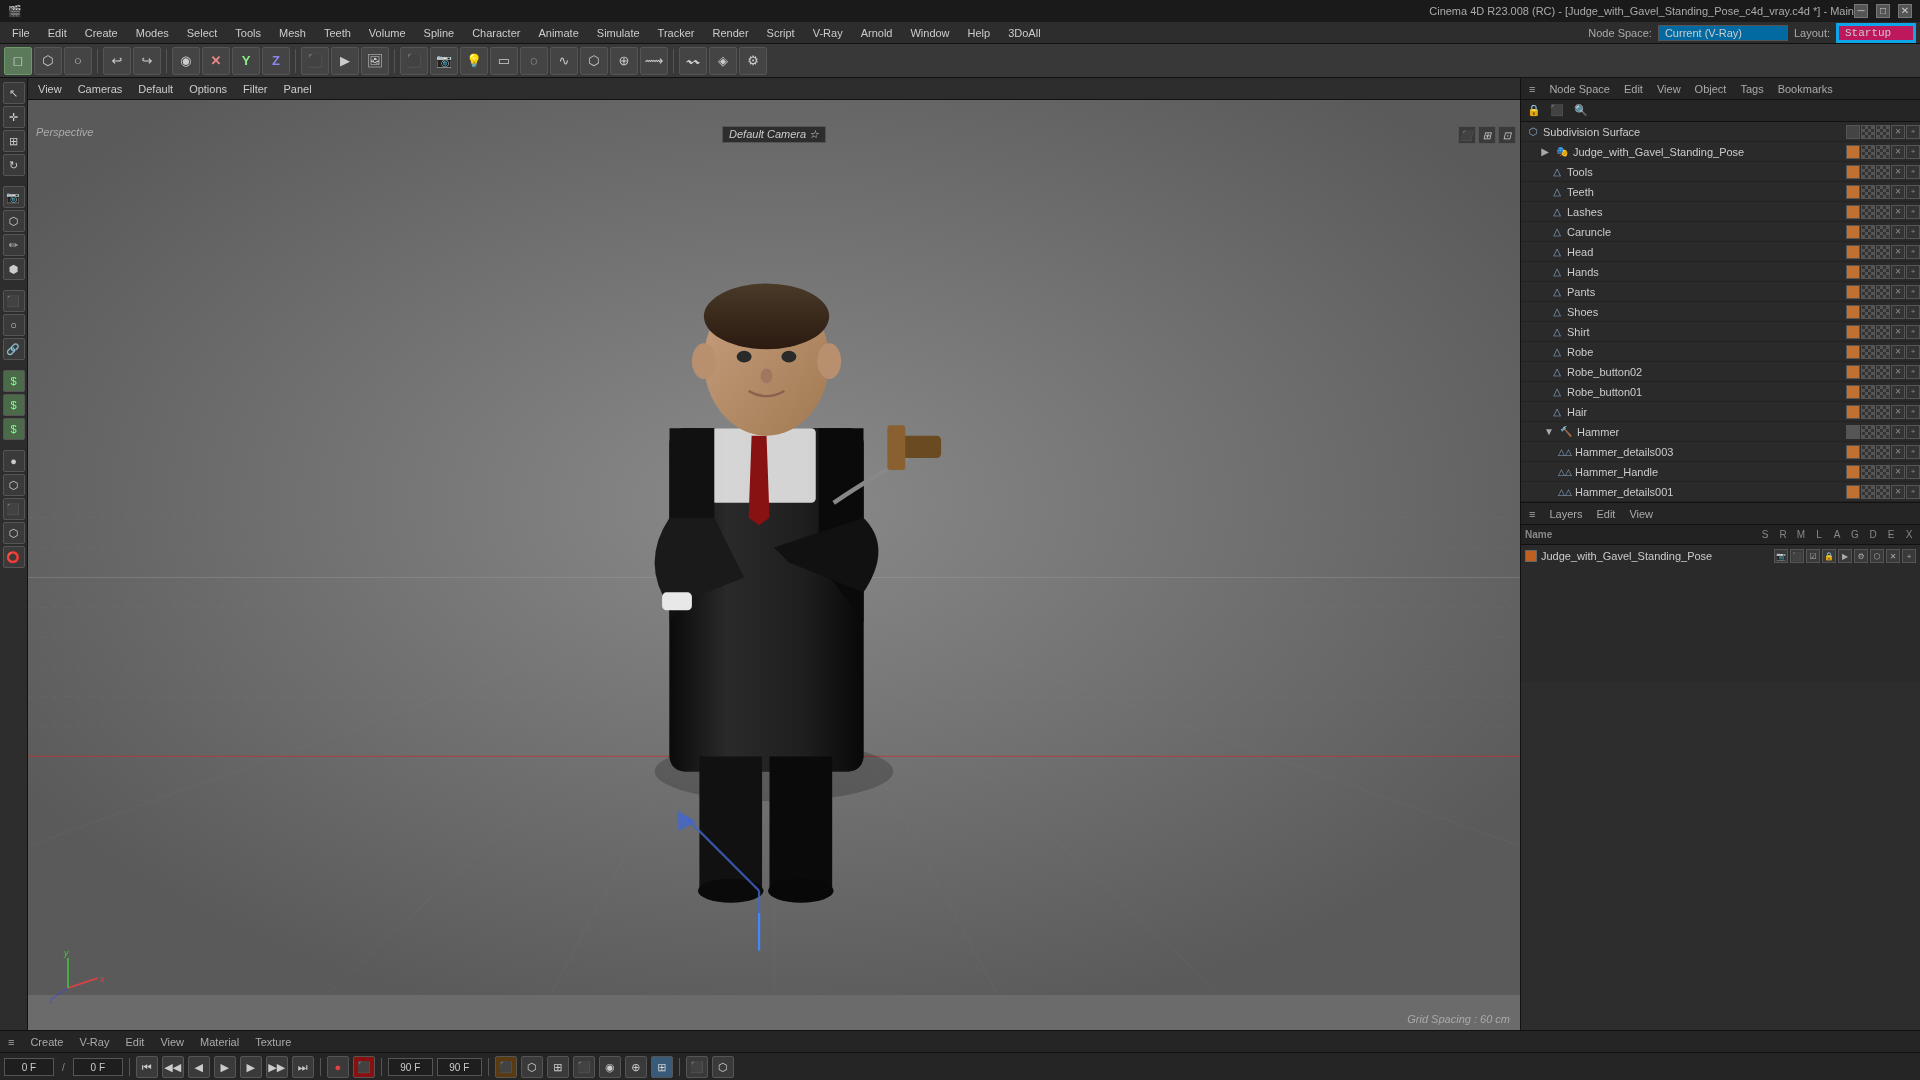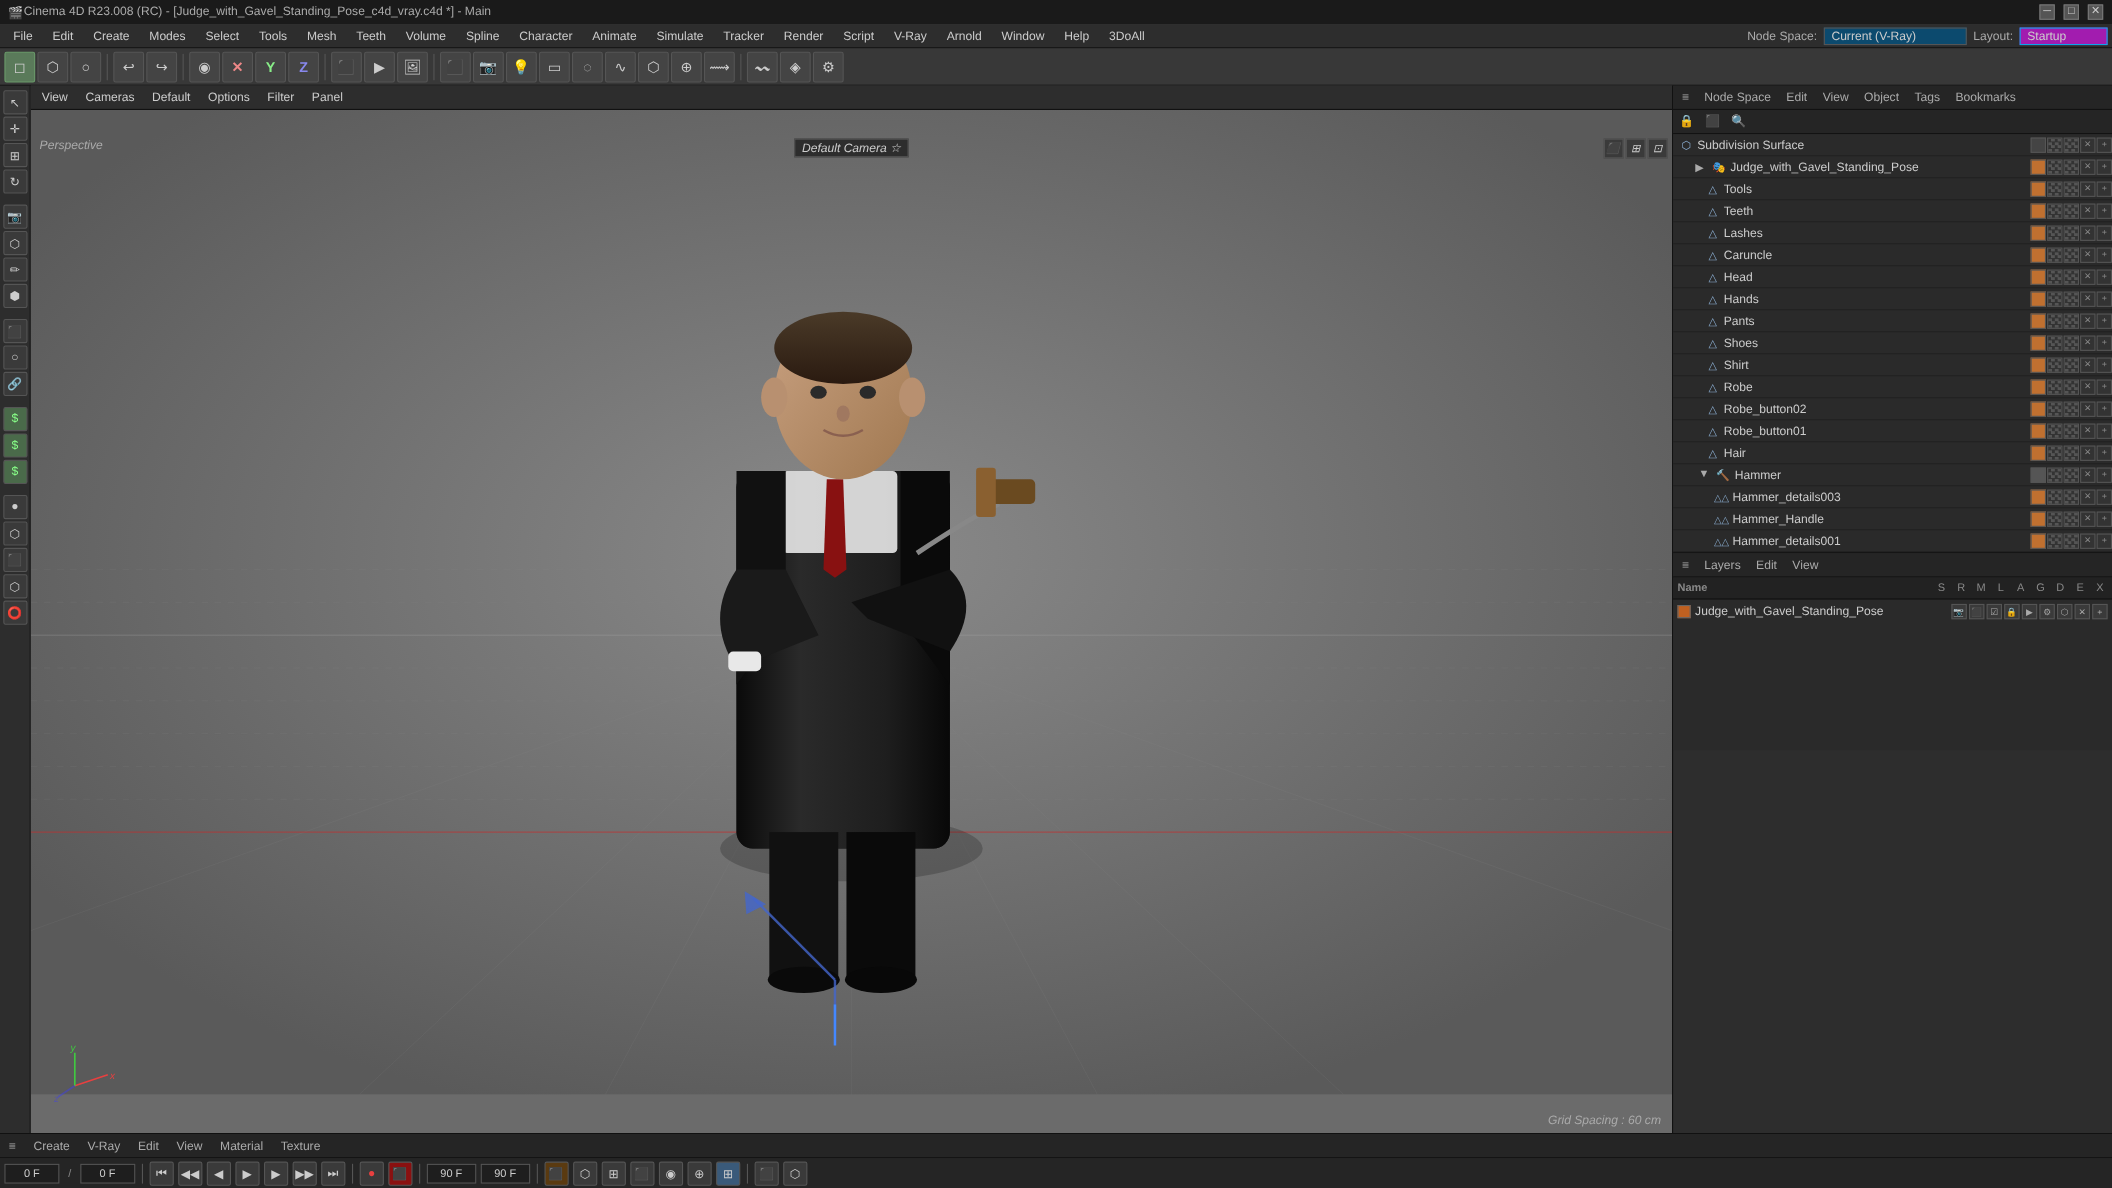--- a/index.html
+++ b/index.html
@@ -3,35 +3,35 @@
   <meta charset="utf-8">
   <style>
     * { margin: 0; padding: 0; box-sizing: border-box; }
     body { width: 1920px; height: 1080px; overflow: hidden; background: #3c3c3c; font-family: Arial, sans-serif; font-size: 11px; color: #ccc; }
 
     
     #title-bar {
       width: 100%; height: 22px; background: #1a1a1a; display: flex; align-items: center; justify-content: space-between; padding: 0 8px;
       color: #aaa; font-size: 11px;
     }
-    #title-bar-title { flex: 1; text-align: left; }
+    #title-bar-title { flex: 1; text-align: right; }
     #title-bar-controls { display: flex; gap: 8px; }
     .title-btn { width: 14px; height: 14px; background: #555; border: 1px solid #777; cursor: pointer; font-size: 10px; text-align: center; line-height: 12px; color: #ccc; }
 
     
     #menu-bar {
       width: 100%; height: 22px; background: #2d2d2d; display: flex; align-items: center; padding: 0 4px; gap: 2px;
       border-bottom: 1px solid #111;
     }
     .menu-item { padding: 2px 8px; color: #ccc; cursor: pointer; font-size: 11px; }
     #node-space { margin-left: auto; display: flex; align-items: center; gap: 6px; font-size: 11px; color: #aaa; }
     #node-space-label { color: #aaa; }
-    #node-space-value { background: #0c4a6e; border: 1px solid #555; padding: 1px 6px; color: #ccc; min-width: 130px; }
+    #node-space-value { background: #0369a1; border: 1px solid #555; padding: 1px 6px; color: #ccc; min-width: 130px; }
     #layout-label { color: #aaa; }
-    #layout-value { background: #a21caf; border: 1px solid #0ea5e9; padding: 1px 6px; color: #ccc; min-width: 80px; }
+    #layout-value { background: #be185d; border: 3px solid #0ea5e9; padding: 1px 6px; color: #ccc; min-width: 80px; font-family: Liberation Mono, monospace; }
 
     
     #toolbar {
       width: 100%; height: 34px; background: #383838; display: flex; align-items: center; padding: 0 4px; gap: 2px;
       border-bottom: 1px solid #111;
     }
     .toolbar-btn {
       width: 28px; height: 28px; background: #444; border: 1px solid #555; cursor: pointer;
       display: flex; align-items: center; justify-content: center; color: #ccc; font-size: 13px; border-radius: 2px;
     }

